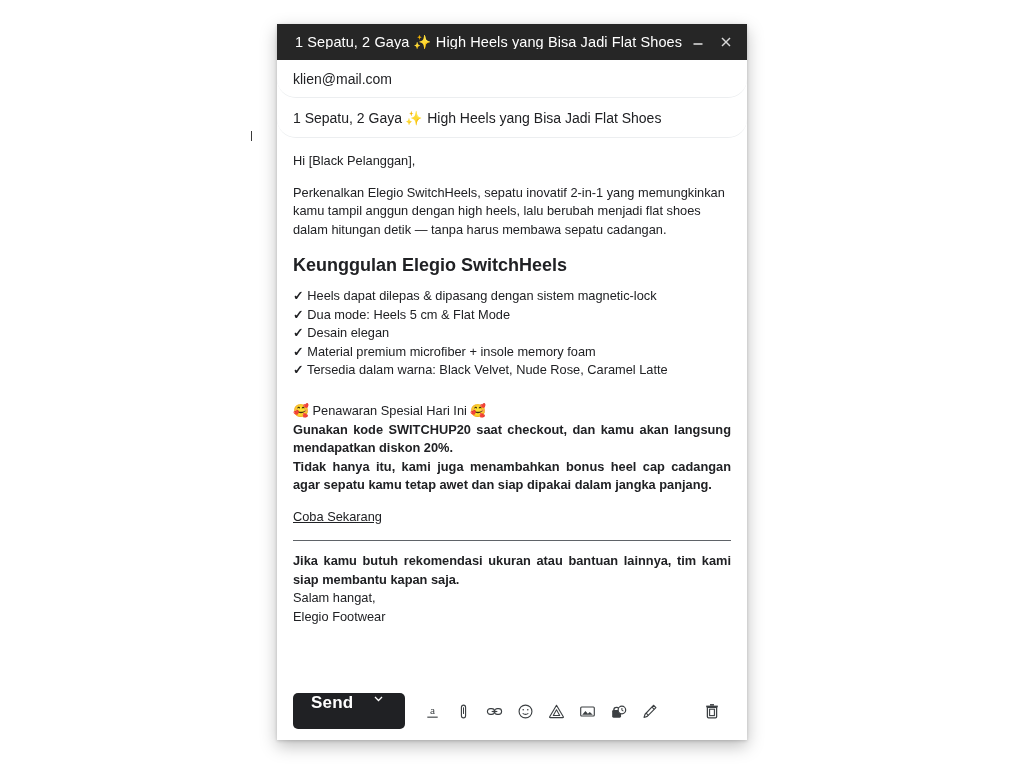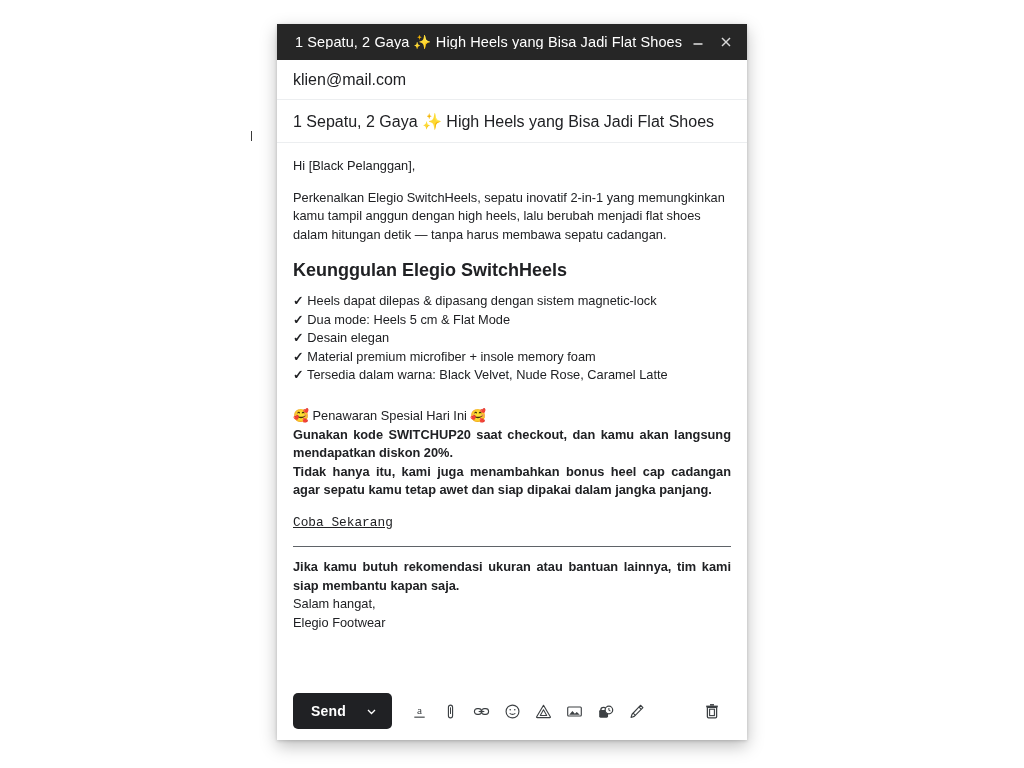--- a/index.html
+++ b/index.html
@@ -76,23 +76,24 @@
     border: none;
     padding: 0;
     font-family: "Liberation Sans", sans-serif;
   }
   .tb-btn svg { display: block; }
 
   
   .field-row {
     padding: 11px 16px 10px 16px;
     border-bottom: 1px solid #eceef0;
-    font-size: 16px;
+    font-size: 14px;
     color: #202124;
     background: #ffffff;
+    border-radius: 19px;
   }
   .field-row.subject {
     padding: 12px 16px 11px 16px;
   }
 
   
   .mail-body {
     flex: 1 1 auto;
     padding: 14px 16px 0 16px;
     font-size: 12.8px;
@@ -118,47 +119,46 @@
   .check {
     font-weight: 600;
   }
   .emoji { font-family: "DejaVu Sans", sans-serif; }
   .heart { color: #e8533f; font-family: "DejaVu Sans", sans-serif; }
 
   .cta-link {
     color: #202124;
     text-decoration: underline;
     cursor: pointer;
-    font-family: Liberation Mono, monospace;
   }
   .hr {
     border: none;
     border-top: 1px solid #5f6368;
     margin: 14px 0 11px 0;
   }
 
   
   .toolbar {
     flex: 0 0 auto;
     height: 58px;
     display: flex;
     align-items: center;
     padding: 0 16px;
     gap: 0;
   }
   .send-btn {
     display: flex;
-    align-items: center;
+    align-items: flex-start;
     background: #202124;
     color: #ffffff;
     border: none;
     border-radius: 5px;
     height: 36px;
-    padding: 0 12px 0 18px;
-    font-size: 14px;
+    padding: 0 18px 0 18px;
+    font-size: 17px;
     font-weight: bold;
     cursor: pointer;
     font-family: "Liberation Sans", sans-serif;
     letter-spacing: 0.2px;
   }
   .send-label { margin-right: 16px; }
   .send-caret {
     width: 18px;
     display: flex;
     align-items: center;

